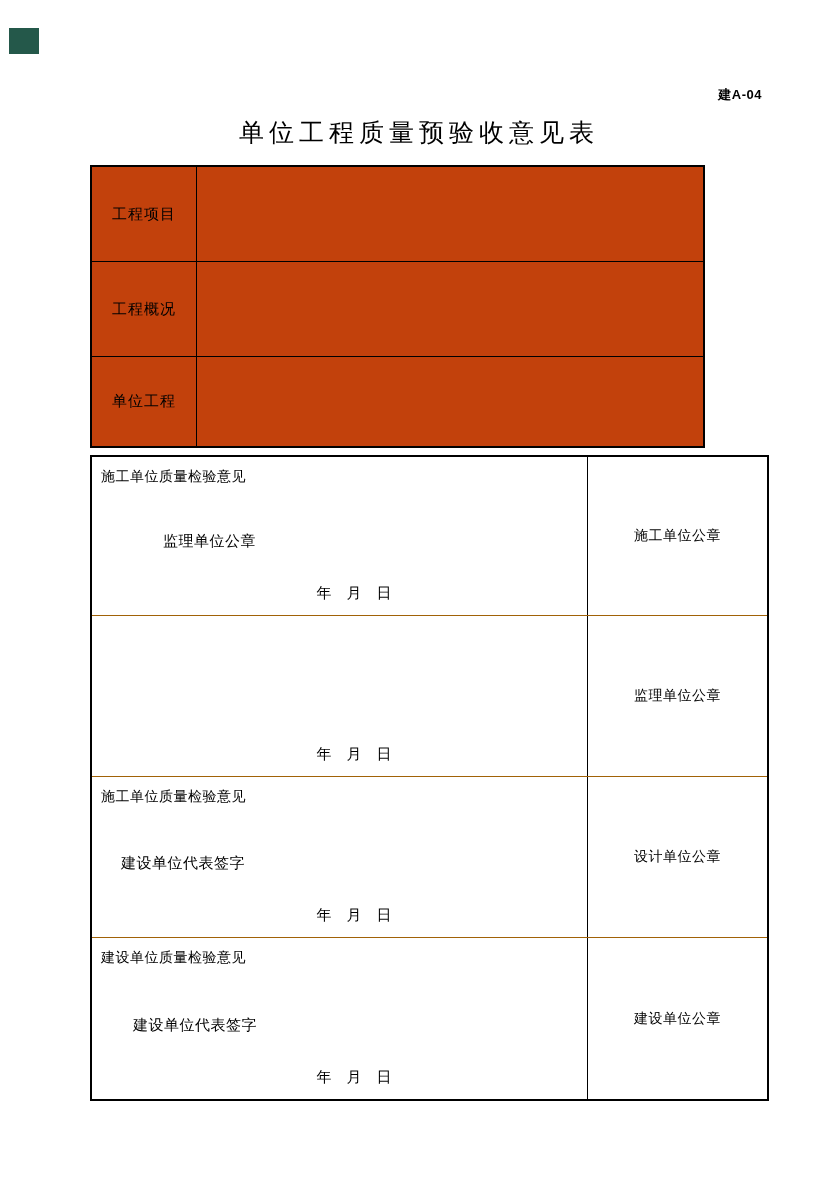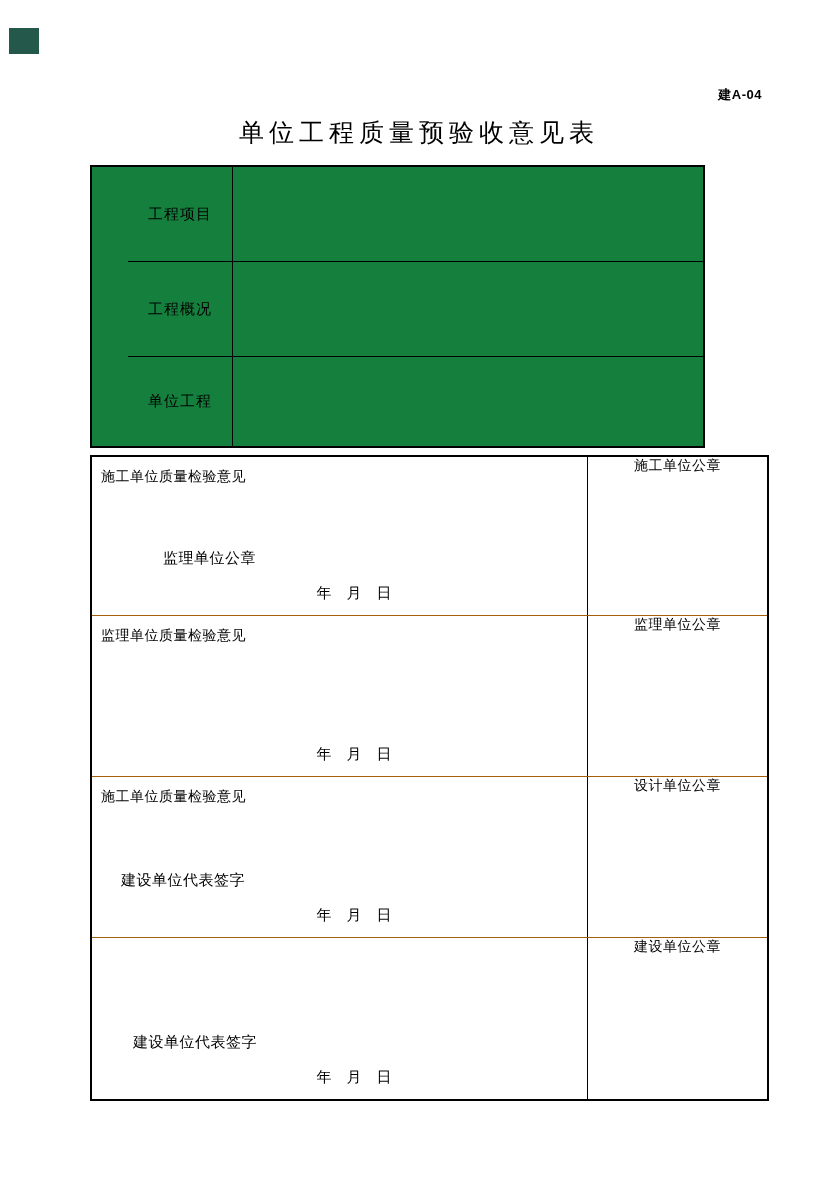--- a/index.html
+++ b/index.html
@@ -47,22 +47,21 @@
   }
 
   
   .info-table {
     position: absolute;
     left: 90px;
     top: 165px;
     width: 615px;
     box-sizing: border-box;
     border: 2px solid #000;
-    background: #15803d;
-    padding-left: 36px;
+    background: #c2410c;
   }
   .info-row {
     display: flex;
     box-sizing: border-box;
     border-bottom: 1px solid #000;
   }
   .info-row:nth-child(1) { height: 95px; }
   .info-row:nth-child(2) { height: 95px; }
   .info-row:nth-child(3) { height: 89px; border-bottom: none; }
   .info-label {
@@ -108,27 +107,27 @@
   .op-heading { font-size: 14px; letter-spacing: 0.5px; }
   .op-space { flex: 1; }
   .op-signer { font-size: 15px; letter-spacing: 0.5px; }
   .op-row:nth-child(1) .op-signer { padding-left: 62px; }
   .op-row:nth-child(2) .op-signer { padding-left: 36px; }
   .op-row:nth-child(3) .op-signer { padding-left: 20px; }
   .op-row:nth-child(4) .op-signer { padding-left: 32px; }
   .op-date {
     font-size: 15px;
     text-align: center;
-    margin-top: 16px;
+    margin-top: 33px;
     margin-left: 30px;
   }
   .op-right {
     flex: 1;
     display: flex;
-    align-items: flex-start;
+    align-items: center;
     justify-content: center;
     font-size: 14px;
     letter-spacing: 0.5px;
   }
 </style>
 </head>
 <body>
 
 <div class="corner-marker"></div>
 
@@ -160,21 +159,20 @@
       <div class="op-signer">监理单位公章</div>
       <div class="op-date">年　月　日</div>
     </div>
     <div class="op-right">
       <span>施工单位公章</span>
     </div>
   </div>
 
   <div class="op-row">
     <div class="op-left">
-      <div class="op-heading">监理单位质量检验意见</div>
       <div class="op-space"></div>
       <div class="op-date">年　月　日</div>
     </div>
     <div class="op-right">
       <span>监理单位公章</span>
     </div>
   </div>
 
   <div class="op-row">
     <div class="op-left">
@@ -183,20 +181,21 @@
       <div class="op-signer">建设单位代表签字</div>
       <div class="op-date">年　月　日</div>
     </div>
     <div class="op-right">
       <span>设计单位公章</span>
     </div>
   </div>
 
   <div class="op-row">
     <div class="op-left">
+      <div class="op-heading">建设单位质量检验意见</div>
       <div class="op-space"></div>
       <div class="op-signer">建设单位代表签字</div>
       <div class="op-date">年　月　日</div>
     </div>
     <div class="op-right">
       <span>建设单位公章</span>
     </div>
   </div>
 
 </div>

